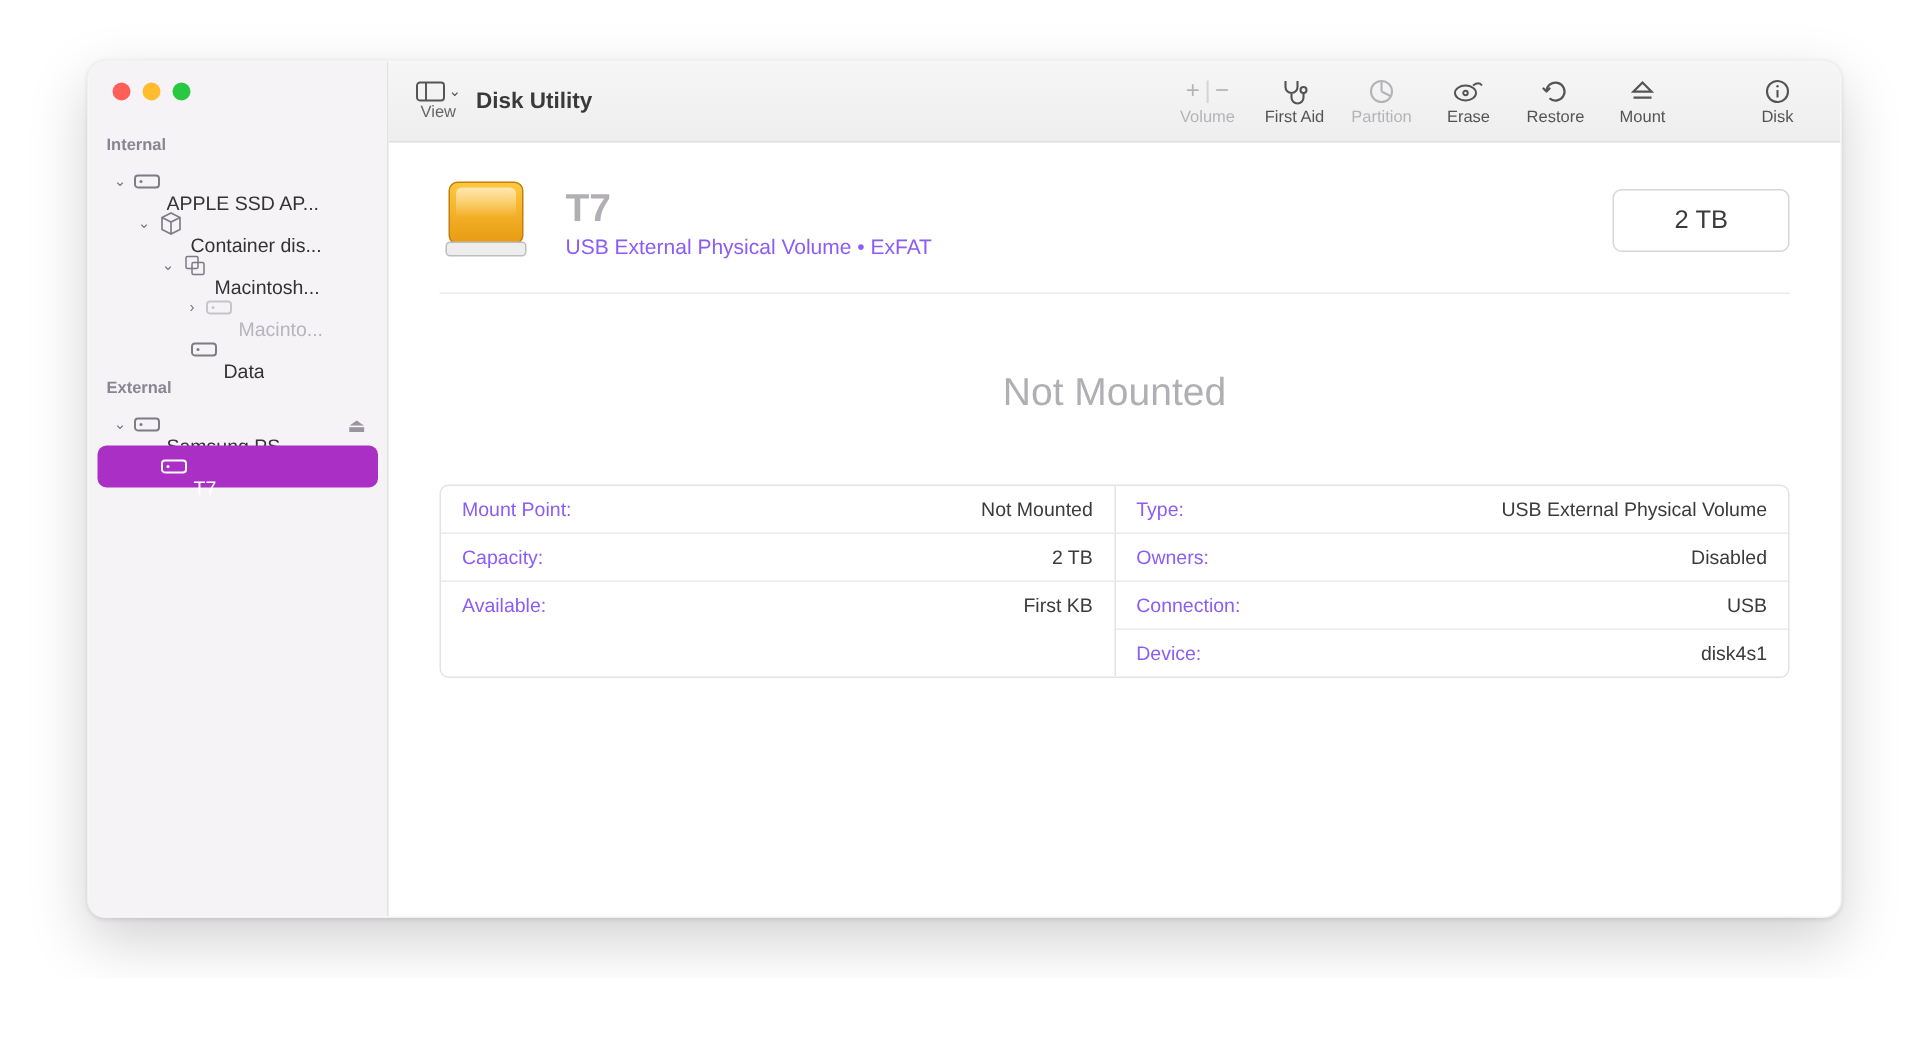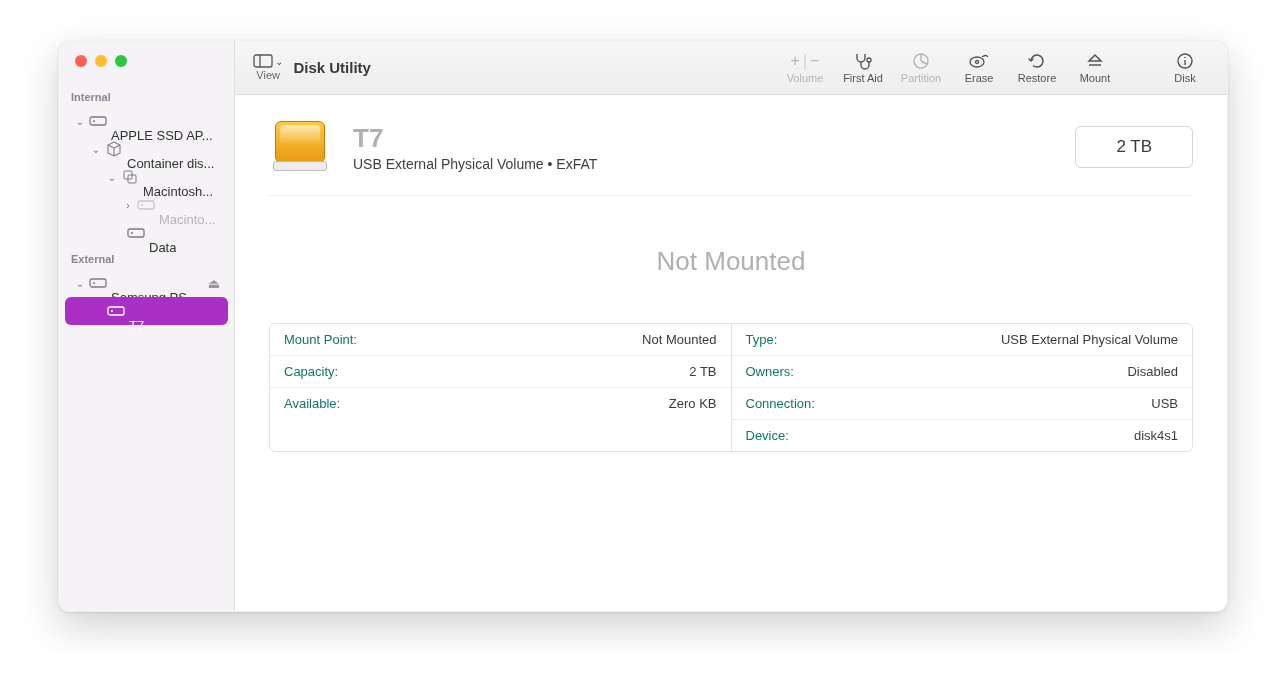--- a/index.html
+++ b/index.html
@@ -16,21 +16,21 @@
     height: 572px;
     background: #fff;
     border-radius: 12px;
     box-shadow: 0 15px 40px rgba(0,0,0,0.18), 0 1px 3px rgba(0,0,0,0.1);
     display: flex;
     overflow: hidden;
     border: 1px solid rgba(0,0,0,0.06);
   }
   
   .sidebar {
-    width: 176px;
+    width: 200px;
     background: #f5f3f5;
     border-right: 1px solid #e3e1e3;
     padding-top: 14px;
     flex-shrink: 0;
     display: flex;
     flex-direction: column;
   }
   .traffic {
     display: flex; gap: 8px; padding: 0 0 18px 16px;
   }
@@ -110,21 +110,21 @@
   }
   .header-row {
     display: flex; align-items: center; gap: 22px;
     padding-bottom: 20px;
     border-bottom: 1px solid #eceaec;
   }
   .vol-name {
     font-size: 26px; font-weight: 600; color: #b1afb3;
   }
   .vol-sub {
-    font-size: 14px; color: #404040; margin-top: 2px;
+    font-size: 14px; color: #8b5cf6; margin-top: 2px;
   }
   .cap-badge {
     margin-left: auto;
     border: 1px solid #d7d5d8;
     border-radius: 6px;
     padding: 10px 40px;
     font-size: 17px;
     color: #3b3a3d;
   }
   .big-status {
@@ -143,21 +143,21 @@
   .info-col { flex: 1; }
   .info-col:first-child { border-right: 1px solid #e4e2e5; }
   .info-row {
     display: flex; justify-content: space-between;
     padding: 8px 14px;
     font-size: 13px;
     color: #3b3a3d;
     border-bottom: 1px solid #eceaec;
   }
   .info-row:last-child { border-bottom: none; }
-  .info-row .k { color: #0f766e; }
+  .info-row .k { color: #8b5cf6; }
   .info-row .v { color: #3b3a3d; }
 
   
   .disk-icon {
     width: 62px; height: 56px; position: relative;
   }
   .disk-icon .top {
     position:absolute; left:6px; right:6px; top:2px; bottom:12px;
     background: linear-gradient(#ffc840, #e79b12);
     border: 1px solid #c17f0a;
@@ -380,21 +380,21 @@
           <div class="info-row">
             <span class="k">Mount Point:</span>
             <span class="v">Not Mounted</span>
           </div>
           <div class="info-row">
             <span class="k">Capacity:</span>
             <span class="v">2 TB</span>
           </div>
           <div class="info-row">
             <span class="k">Available:</span>
-            <span class="v">Zero KB</span>
+            <span class="v">First KB</span>
           </div>
         </div>
         <div class="info-col">
           <div class="info-row">
             <span class="k">Type:</span>
             <span class="v">USB External Physical Volume</span>
           </div>
           <div class="info-row">
             <span class="k">Owners:</span>
             <span class="v">Disabled</span>

